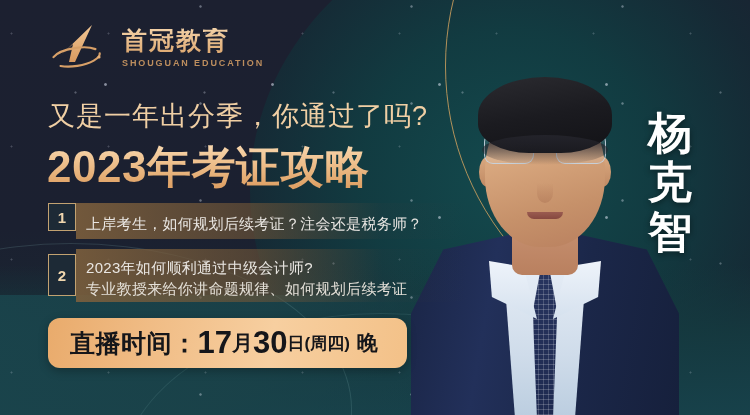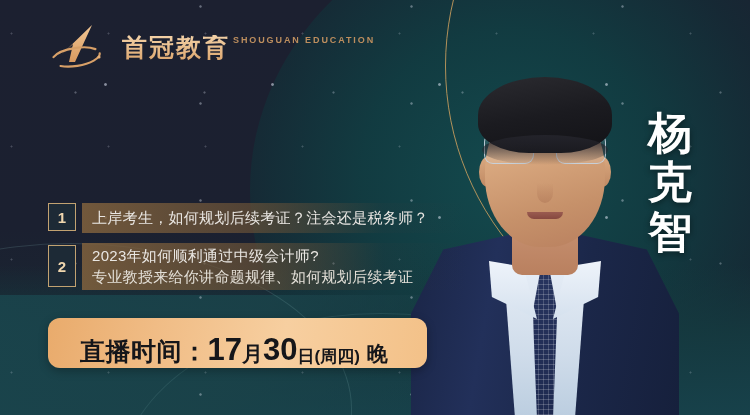--- a/index.html
+++ b/index.html
@@ -267,21 +267,21 @@
     align-items: center;
     gap: 12px;
   }
   .logo-mark {
     position: relative;
     width: 62px;
     height: 52px;
   }
   .logo-text-wrap {
     display: flex;
-    flex-direction: row;
+    flex-direction: column;
     gap: 3px;
   }
   .logo-cn {
     font-family: "DejaVu Serif", "Liberation Serif", serif;
     font-size: 25px;
     font-weight: 700;
     letter-spacing: 2px;
     color: #e8b887;
     background: linear-gradient(180deg, #f3d2a8 0%, #dda76f 100%);
     -webkit-background-clip: text;
@@ -348,25 +348,24 @@
     font-size: 15px;
     font-weight: 700;
     display: flex;
     align-items: center;
     justify-content: center;
   }
   .bullet.tall .bullet-num { height: 40px; align-self: center; }
   .bullet-body {
     position: relative;
     flex: 1 1 auto;
-    margin-left: 6px;
     display: flex;
     flex-direction: column;
     justify-content: center;
-    padding: 2px 0 2px 10px;
+    padding: 8px 0 2px 10px;
     min-height: 26px;
   }
   .bullet-body::before {
     content: "";
     position: absolute;
     left: 0;
     top: 0;
     bottom: 0;
     width: 100%;
     background: linear-gradient(90deg, rgba(126,96,61,0.88) 0%, rgba(112,86,56,0.62) 45%, rgba(60,60,62,0.10) 78%, rgba(40,44,56,0) 100%);
@@ -384,23 +383,23 @@
   .bullet-line.sub {
     color: #e4e0d8;
   }
 
   
   .date-banner {
     position: absolute;
     left: 48px;
     top: 318px;
     height: 50px;
-    padding: 0 32px;
+    padding: 0 22px;
     display: flex;
-    align-items: flex-end;
+    align-items: center;
     gap: 0px;
     border-radius: 12px;
     background: linear-gradient(100deg, #e9ab6c 0%, #f0bc85 28%, #f7cfa0 62%, #f3c188 100%);
     box-shadow: 0 3px 10px rgba(0,0,0,0.28);
     white-space: nowrap;
   }
   .db-label {
     font-size: 25px;
     font-weight: 700;
     color: #15161a;
@@ -504,20 +503,22 @@
         <ellipse cx="28" cy="35" rx="24" ry="9" fill="none" stroke="#d8a068" stroke-width="2.2" transform="rotate(-9 28 35)" stroke-dasharray="44 14" stroke-linecap="round"></ellipse>
         <circle cx="51" cy="35" r="1.6" fill="#e6b079"></circle>
       </svg>
     </div>
     <div class="logo-text-wrap">
       <div class="logo-cn">首冠教育</div>
       <div class="logo-en">SHOUGUAN EDUCATION</div>
     </div>
   </div>
 
+  <div class="head-1">又是一年出分季，你通过了吗?</div>
+  <div class="head-2">2023年考证攻略</div>
 
   <div class="bullets">
 
     <div class="bullet">
       <div class="bullet-num">1</div>
       <div class="bullet-body">
         <div class="bullet-line">上岸考生，如何规划后续考证？注会还是税务师？</div>
       </div>
     </div>
 

